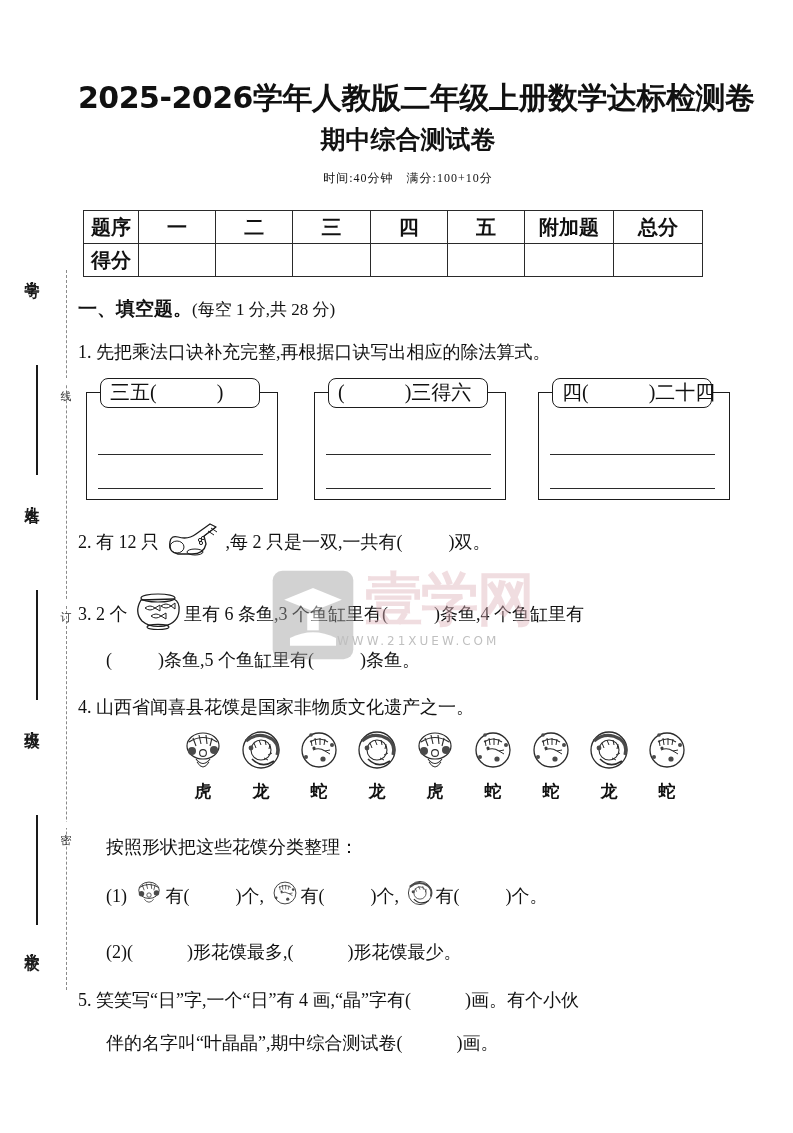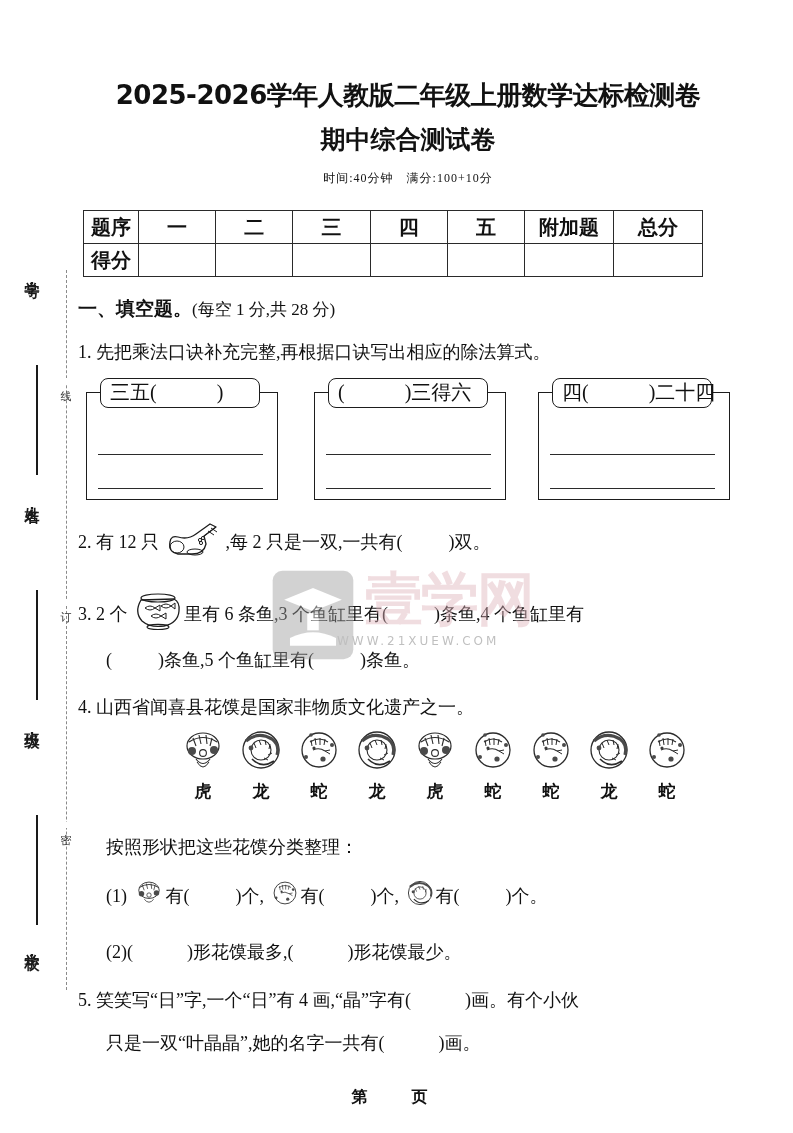--- a/index.html
+++ b/index.html
@@ -64,21 +64,21 @@
     font-family:"Liberation Sans","DejaVu Sans",sans-serif;
     font-size:11px;color:#333;background:#fff;padding:3px 0;
   }
 
   
   .content{position:absolute;left:78px;top:0;width:660px;height:100%;z-index:3;}
 
   .title1{
     position:absolute;left:0;top:78px;width:660px;text-align:center;
     font-family:"DejaVu Sans","Liberation Sans",sans-serif;
-    font-weight:bold;font-size:26px;letter-spacing:-0.5px;white-space:nowrap;
+    font-weight:bold;font-size:30px;letter-spacing:-0.5px;white-space:nowrap;
   }
   .title2{
     position:absolute;left:0;top:123px;width:660px;text-align:center;
     font-family:"DejaVu Sans","Liberation Sans",sans-serif;
     font-weight:bold;font-size:25px;
   }
   .subtitle{
     position:absolute;left:0;top:170px;width:660px;text-align:center;
     font-size:12px;letter-spacing:1px;
   }
@@ -443,18 +443,17 @@
           <path d="M14 31 q10 10 22 2" fill="none" stroke="#2b2b2b" stroke-width="1.6"></path>
           <path d="M16 15 l2 5 M21 12 l2 5 M27 12 l1 5 M32 16 l-1 5" stroke="#2b2b2b" stroke-width="1"></path>
           <circle cx="13" cy="20" r="2.2" fill="#4a4a4a"></circle>
         </svg>
       </span><span>有(</span><span class="blank"></span><span>)个。</span>
     </div>
 
     <div class="q q4l2">(2)(　　　)形花馍最多,(　　　)形花馍最少。</div>
 
     <div class="q q5a">5. 笑笑写“日”字,一个“日”有 4 画,“晶”字有(　　　)画。有个小伙</div>
-    <div class="q q5b">只是一双“叶晶晶”,她的名字一共有(　　　)画。</div>
+    <div class="q q5b">伴的名字叫“叶晶晶”,期中综合测试卷(　　　)画。</div>
 
   </div>
 
-  <div class="footer">第　页</div>
 </div>
 
 </body></html>

